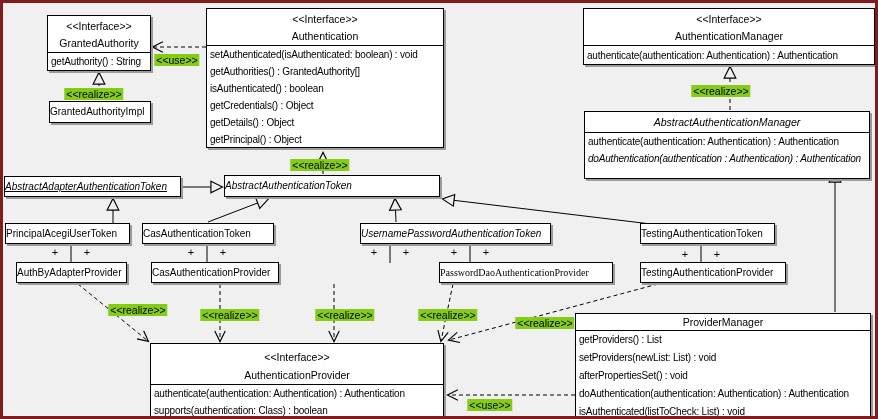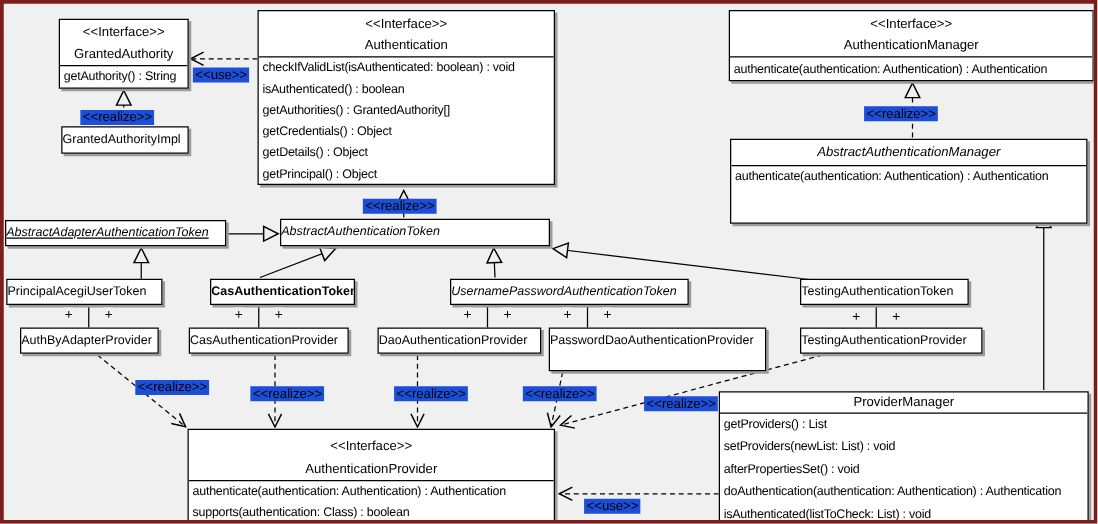--- a/index.html
+++ b/index.html
@@ -24,21 +24,21 @@
     overflow:hidden;font-size:10px;letter-spacing:-0.2px;text-align:left;
   }
   .methods.tall .m{height:18px;line-height:18px;}
   .methods.row19 .m{height:19px;line-height:19px;}
   .single{
     text-align:left;font-size:10px;white-space:nowrap;
   }
   .italic{font-style:italic;}
   .elabel{
     position:absolute;transform:translate(-50%,-50%);font-size:10.5px;
-    background:#1d4ed8;padding:0 2px;white-space:nowrap;text-align:right;
+    background:#84cc16;padding:0 2px;white-space:nowrap;text-align:right;
   }
   .plus{
     position:absolute;transform:translate(-50%,-50%);font-size:11px;
     background:#f0f0f0;padding:0 1px;
   }
 </style>
 </head>
 <body>
 
 <div class="canvas">
@@ -93,23 +93,23 @@
     <span>GrantedAuthorityImpl</span>
   </div>
 
   <div class="box" style="left:203px;top:5px;width:238px;height:140px;">
     <div class="hdr hdr2">
       <div class="line">&lt;&lt;Interface&gt;&gt;</div>
       <div class="line">Authentication</div>
     </div>
     <div class="divider"></div>
     <div class="methods">
-      <div class="m">checkIfValidList(isAuthenticated: boolean) : void</div>
+      <div class="m">setAuthenticated(isAuthenticated: boolean) : void</div>
+      <div class="m">getAuthorities() : GrantedAuthority[]</div>
       <div class="m">isAuthenticated() : boolean</div>
-      <div class="m">getAuthorities() : GrantedAuthority[]</div>
       <div class="m">getCredentials() : Object</div>
       <div class="m">getDetails() : Object</div>
       <div class="m">getPrincipal() : Object</div>
     </div>
   </div>
 
   <div class="box" style="left:580px;top:5px;width:292px;height:57px;">
     <div class="hdr hdr2">
       <div class="line">&lt;&lt;Interface&gt;&gt;</div>
       <div class="line">AuthenticationManager</div>
@@ -120,54 +120,52 @@
     </div>
   </div>
 
   <div class="box" style="left:581px;top:108px;width:286px;height:68px;">
     <div class="hdr">
       <div class="line italic" style="height:20px;line-height:20px;">AbstractAuthenticationManager</div>
     </div>
     <div class="divider"></div>
     <div class="methods">
       <div class="m">authenticate(authentication: Authentication) : Authentication</div>
+      <div class="m italic">doAuthentication(authentication : Authentication) : Authentication</div>
     </div>
   </div>
 
   <div class="box single italic" style="left:1px;top:173px;width:177px;height:21px;line-height:19px;text-decoration:underline;">
     <span>AbstractAdapterAuthenticationToken</span>
   </div>
 
   <div class="box single italic" style="left:221px;top:172px;width:216px;height:22px;line-height:20px;">
     <span>AbstractAuthenticationToken</span>
   </div>
 
   <div class="box single" style="left:2px;top:220px;width:125px;height:21px;line-height:19px;">
     <span>PrincipalAcegiUserToken</span>
   </div>
-  <div class="box single" style="left:165px;top:220px;width:116px;height:21px;line-height:19px;font-weight:bold;">
+  <div class="box single" style="left:139px;top:220px;width:132px;height:21px;line-height:19px;">
     <span>CasAuthenticationToken</span>
   </div>
   <div class="box single" style="left:357px;top:220px;width:191px;height:21px;line-height:19px;font-style:italic;">
     <span>UsernamePasswordAuthenticationToken</span>
   </div>
   <div class="box single" style="left:637px;top:220px;width:135px;height:21px;line-height:19px;">
     <span>TestingAuthenticationToken</span>
   </div>
 
   <div class="box single" style="left:13px;top:259px;width:111px;height:21px;line-height:19px;">
     <span>AuthByAdapterProvider</span>
   </div>
   <div class="box single" style="left:148px;top:259px;width:128px;height:21px;line-height:19px;">
     <span>CasAuthenticationProvider</span>
   </div>
-  <div class="box single" style="left:299px;top:259px;width:131px;height:21px;line-height:19px;">
-    <span>DaoAuthenticationProvider</span>
-  </div>
-  <div class="box single" style="left:436px;top:259px;width:174px;height:35px;line-height:19px;">
+  <div class="box single" style="left:436px;top:259px;width:174px;height:21px;line-height:19px;font-family:Liberation Serif, serif;">
     <span>PasswordDaoAuthenticationProvider</span>
   </div>
   <div class="box single" style="left:637px;top:259px;width:146px;height:21px;line-height:19px;">
     <span>TestingAuthenticationProvider</span>
   </div>
 
   <div class="box" style="left:147px;top:340px;width:294px;height:77px;">
     <div class="hdr hdr3">
       <div class="line">&lt;&lt;Interface&gt;&gt;</div>
       <div class="line">AuthenticationProvider</div>

